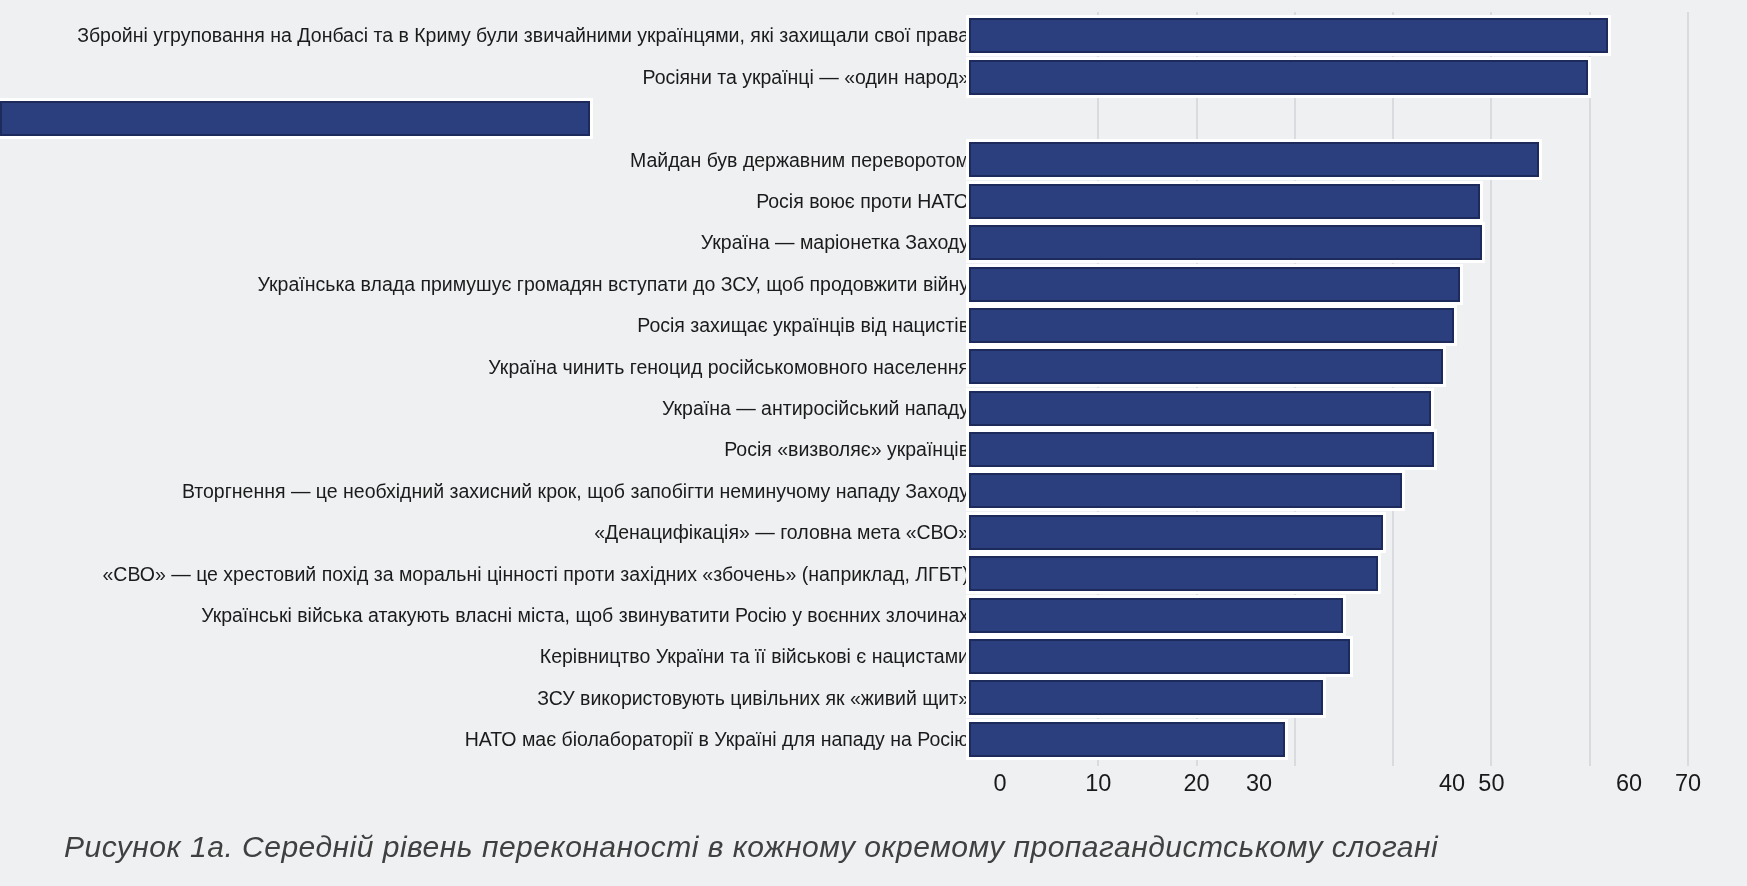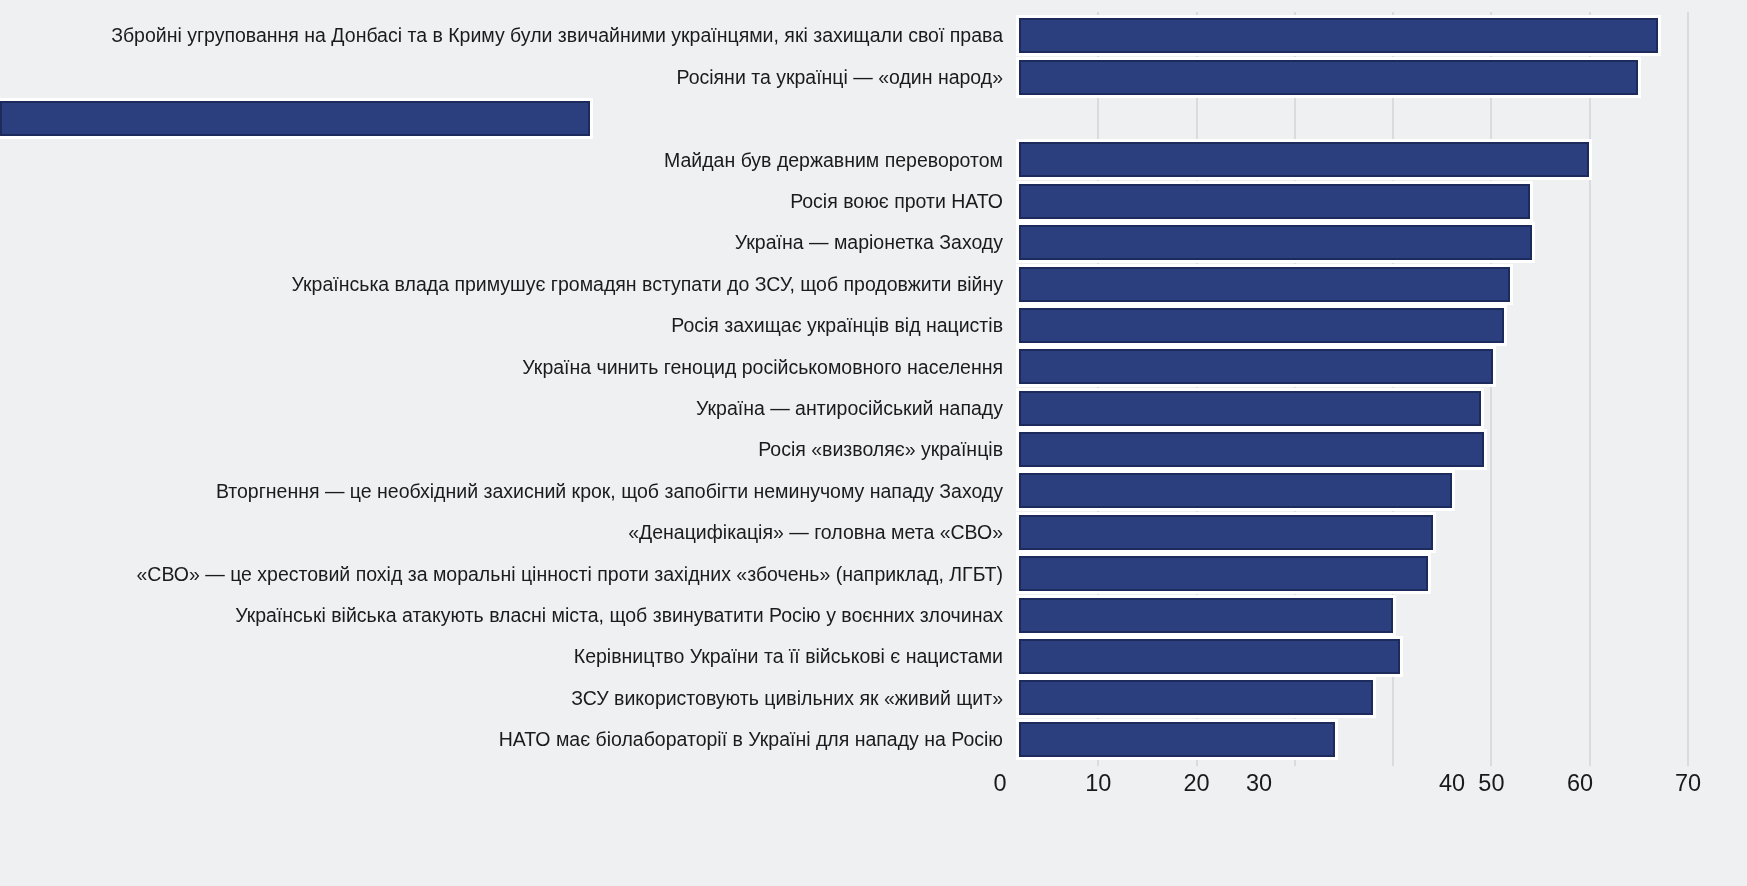--- a/index.html
+++ b/index.html
@@ -10,24 +10,23 @@
     overflow:hidden;
   }
   .figure{position:relative;width:1747px;height:886px;}
   .plot{position:relative;width:1747px;padding-top:15px;}
   .grid-layer{position:absolute;left:0;top:12px;height:754px;width:1747px;z-index:0;}
   .gridline{position:absolute;top:0;bottom:0;width:2px;background:#d9dbde;}
   .rows{position:relative;z-index:1;}
   .row{display:flex;align-items:center;height:41.4px;}
   .cat-label{
     width:969px;flex:0 0 969px;
-    text-align:right;padding-right:16px;
+    text-align:right;
     font-size:19.5px;color:#1b1b1b;line-height:1.05;
     white-space:nowrap;
-    margin-left:34px;
   }
   .bar-zone{position:relative;flex:1;height:100%;display:flex;align-items:center;}
   .bar{
     height:35px;
     background:#2b3e7d;
     border:2px solid #1c2b5c;
     box-shadow:0 0 0 3px #ffffff;
     box-sizing:border-box;
   }
   .axis{position:relative;height:34px;margin-top:10px;z-index:1;}
@@ -164,17 +163,18 @@
           </div>
         </div>
       </div>
     <div class="axis">
         <span class="tick-label" style="left: 1000px;">0</span>
         <span class="tick-label" style="left: 1098.29px;">10</span>
         <span class="tick-label" style="left: 1196.58px;">20</span>
         <span class="tick-label" style="left: 1259px;">30</span>
         <span class="tick-label" style="left: 1452px;">40</span>
         <span class="tick-label" style="left: 1491.45px;">50</span>
-        <span class="tick-label" style="left: 1580px;">60</span>
+        <span class="tick-label" style="left: 1629px;">60</span>
         <span class="tick-label" style="left: 1688.03px;">70</span>
       </div>
   </div>
+  <div class="caption">Рисунок 1а. Середній рівень переконаності в кожному окремому пропагандистському слогані</div>
 </div>
 
 </body></html>

